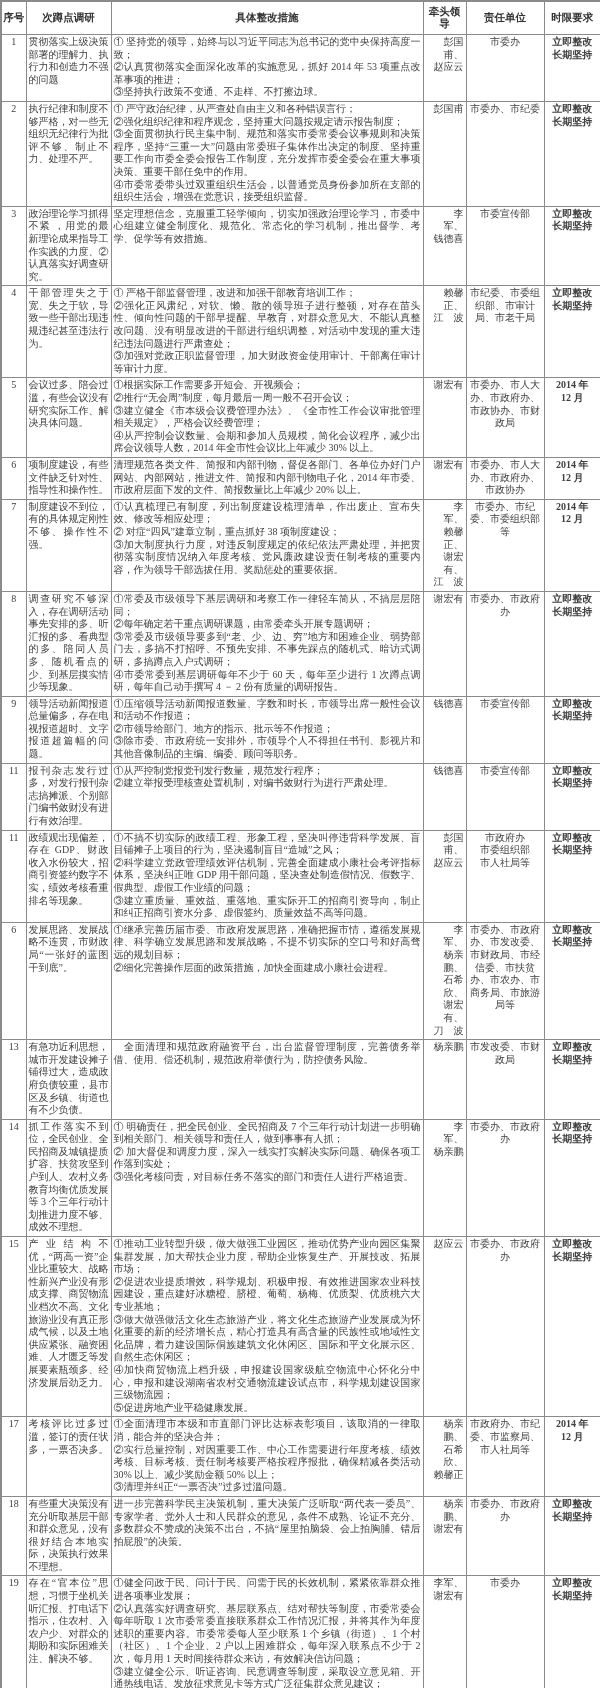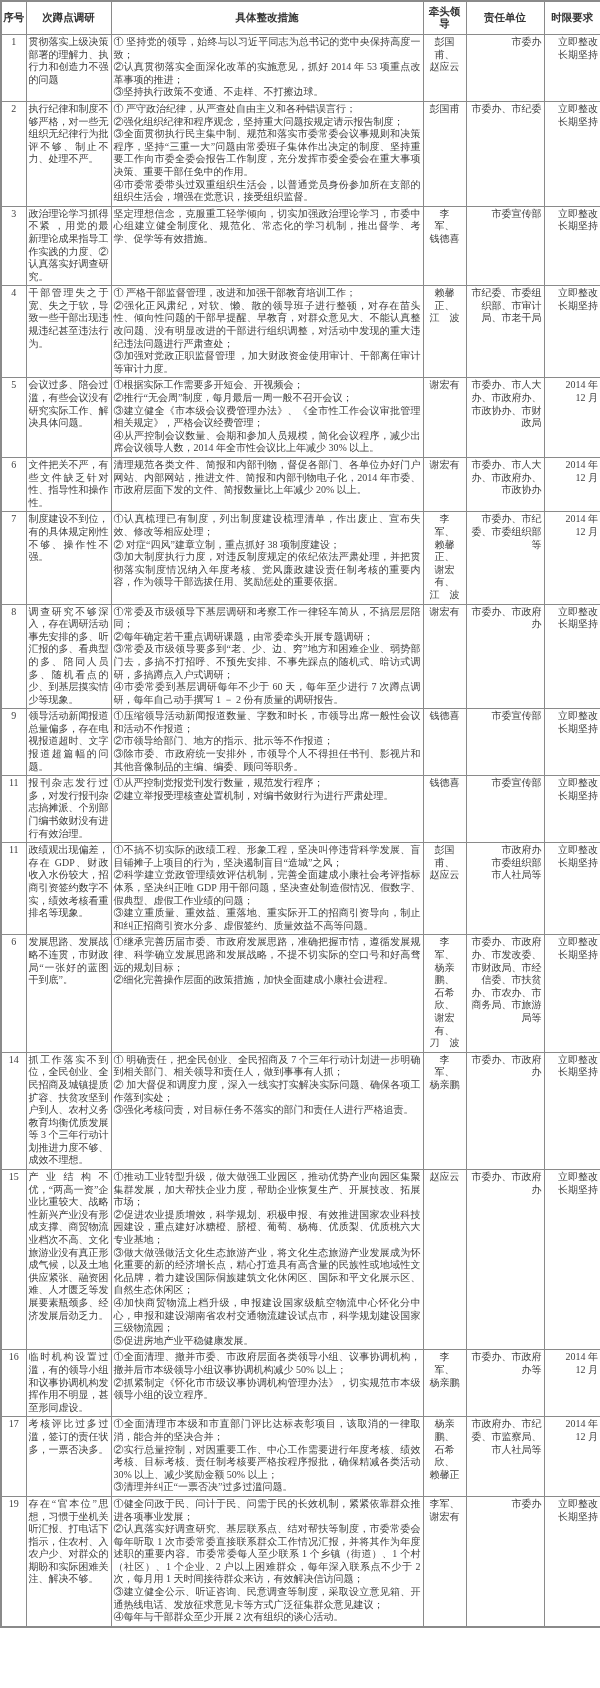--- a/index.html
+++ b/index.html
@@ -26,23 +26,23 @@
     font-size: 10px;
     line-height: 12.6px;
     vertical-align: top;
     padding: 1px 2px 2px 2px;
     white-space: pre-wrap;
     word-break: break-all;
   }
   td.c-num      { text-align: center; }
   td.c-problem  { text-align: justify; }
   td.c-measures { text-align: justify; }
-  td.c-leader   { text-align: center; }
-  td.c-unit     { text-align: right; margin-top: 8px; }
-  td.c-deadline { text-align: right; }
+  td.c-leader   { text-align: right; }
+  td.c-unit     { text-align: center; margin-top: 8px; }
+  td.c-deadline { text-align: center; font-weight: bold; }
 </style>
 </head>
 <body>
 
 <table class="doc-table">
   <colgroup>
     <col style="width:25px">
     <col style="width:85px">
     <col style="width:312px">
     <col style="width:43px">
@@ -113,21 +113,21 @@
 ②推行“无会周”制度，每月最后一周一般不召开会议；
 ③建立健全《市本级会议费管理办法》、《全市性工作会议审批管理相关规定》，严格会议经费管理；
 ④从严控制会议数量、会期和参加人员规模，简化会议程序，减少出席会议领导人数，2014 年全市性会议比上年减少 30% 以上。</td>
     <td class="c-leader">谢宏有</td>
     <td class="c-unit">市委办、市人大办、市政府办、市政协办、市财政局</td>
     <td class="c-deadline">2014 年
 12 月</td>
   </tr>
       <tr>
     <td class="c-num">6</td>
-    <td class="c-problem">文件把关不严，有些文件缺乏针对性、指导性和操作性。</td>
+    <td class="c-problem">项制度建设，有些文件缺乏针对性、指导性和操作性。</td>
     <td class="c-measures">清理规范各类文件、简报和内部刊物，督促各部门、各单位办好门户网站、内部网站，推进文件、简报和内部刊物电子化，2014 年市委、市政府层面下发的文件、简报数量比上年减少 20% 以上。</td>
     <td class="c-leader">谢宏有</td>
     <td class="c-unit">市委办、市人大办、市政府办、市政协办</td>
     <td class="c-deadline">2014 年
 12 月</td>
   </tr>
       <tr>
     <td class="c-num">7</td>
     <td class="c-problem">制度建设不到位，有的具体规定刚性不够、操作性不强。</td>
     <td class="c-measures">①认真梳理已有制度，列出制度建设梳理清单，作出废止、宣布失效、修改等相应处理；
@@ -140,21 +140,21 @@
     <td class="c-unit">市委办、市纪委、市委组织部等</td>
     <td class="c-deadline">2014 年
 12 月</td>
   </tr>
       <tr>
     <td class="c-num">8</td>
     <td class="c-problem">调查研究不够深入，存在调研活动事先安排的多、听汇报的多、看典型的多、陪同人员多、随机看点的少、到基层摸实情少等现象。</td>
     <td class="c-measures">①常委及市级领导下基层调研和考察工作一律轻车简从，不搞层层陪同；
 ②每年确定若干重点调研课题，由常委牵头开展专题调研；
 ③常委及市级领导要多到“老、少、边、穷”地方和困难企业、弱势部门去，多搞不打招呼、不预先安排、不事先踩点的随机式、暗访式调研，多搞蹲点入户式调研；
-④市委常委到基层调研每年不少于 60 天，每年至少进行 7 次蹲点调研，每年自己动手撰写 1 － 2 份有质量的调研报告。</td>
+④市委常委到基层调研每年不少于 60 天，每年至少进行 1 次蹲点调研，每年自己动手撰写 4 － 2 份有质量的调研报告。</td>
     <td class="c-leader">谢宏有</td>
     <td class="c-unit">市委办、市政府办</td>
     <td class="c-deadline">立即整改
 长期坚持</td>
   </tr>
       <tr>
     <td class="c-num">9</td>
     <td class="c-problem">领导活动新闻报道总量偏多，存在电视报道超时、文字报道超篇幅的问题。</td>
     <td class="c-measures">①压缩领导活动新闻报道数量、字数和时长，市领导出席一般性会议和活动不作报道；
 ②市领导给部门、地方的指示、批示等不作报道；
@@ -196,20 +196,29 @@
     <td class="c-leader">李　军、
 杨亲鹏、
 石希欣、
 谢宏有、
 刀　波</td>
     <td class="c-unit">市委办、市政府办、市发改委、市财政局、市经信委、市扶贫办、市农办、市商务局、市旅游局等</td>
     <td class="c-deadline">立即整改
 长期坚持</td>
   </tr>
       <tr>
+    <td class="c-num">13</td>
+    <td class="c-problem">有急功近利思想，城市开发建设摊子铺得过大，造成政府负债较重，县市区及乡镇、街道也有不少负债。</td>
+    <td class="c-measures">　全面清理和规范政府融资平台，出台监督管理制度，完善债务举借、使用、偿还机制，规范政府举债行为，防控债务风险。</td>
+    <td class="c-leader">杨亲鹏</td>
+    <td class="c-unit">市发改委、市财政局</td>
+    <td class="c-deadline">立即整改
+长期坚持</td>
+  </tr>
+      <tr>
     <td class="c-num">14</td>
     <td class="c-problem">抓工作落实不到位，全民创业、全民招商及城镇提质扩容、扶贫攻坚到户到人、农村义务教育均衡优质发展等 3 个三年行动计划推进力度不够、成效不理想。</td>
     <td class="c-measures">① 明确责任，把全民创业、全民招商及 7 个三年行动计划进一步明确到相关部门、相关领导和责任人，做到事事有人抓；
 ② 加大督促和调度力度，深入一线实打实解决实际问题、确保各项工作落到实处；
 ③强化考核问责，对目标任务不落实的部门和责任人进行严格追责。</td>
     <td class="c-leader">李　军、
 杨亲鹏</td>
     <td class="c-unit">市委办、市政府办</td>
     <td class="c-deadline">立即整改
 长期坚持</td>
@@ -219,46 +228,45 @@
     <td class="c-problem">产业结构不优，“两高一资”企业比重较大、战略性新兴产业没有形成支撑、商贸物流业档次不高、文化旅游业没有真正形成气候，以及土地供应紧张、融资困难、人才匮乏等发展要素瓶颈多、经济发展后劲乏力。</td>
     <td class="c-measures">①推动工业转型升级，做大做强工业园区，推动优势产业向园区集聚集群发展，加大帮扶企业力度，帮助企业恢复生产、开展技改、拓展市场；
 ②促进农业提质增效，科学规划、积极申报、有效推进国家农业科技园建设，重点建好冰糖橙、脐橙、葡萄、杨梅、优质梨、优质桃六大专业基地；
 ③做大做强做活文化生态旅游产业，将文化生态旅游产业发展成为怀化重要的新的经济增长点，精心打造具有高含量的民族性或地域性文化品牌，着力建设国际侗族建筑文化休闲区、国际和平文化展示区、自然生态休闲区；
 ④加快商贸物流上档升级，申报建设国家级航空物流中心怀化分中心，申报和建设湖南省农村交通物流建设试点市，科学规划建设国家三级物流园；
 ⑤促进房地产业平稳健康发展。</td>
     <td class="c-leader">赵应云</td>
     <td class="c-unit">市委办、市政府办</td>
     <td class="c-deadline">立即整改
 长期坚持</td>
-  </tr>
-      <tr>
-    <td class="c-num">16</td>
-    <td class="c-problem">临时机构设置过滥，有的领导小组和议事协调机构发挥作用不明显，甚至形同虚设。</td>
-    <td class="c-measures">①全面清理、撤并市委、市政府层面各类领导小组、议事协调机构，撤并后市本级领导小组议事协调机构减少 50% 以上；
-②抓紧制定《怀化市市级议事协调机构管理办法》，切实规范市本级领导小组的设立程序。</td>
-    <td class="c-leader">李　军、
-杨亲鹏</td>
-    <td class="c-unit">市委办、市政府办等</td>
-    <td class="c-deadline">2014 年
-12 月</td>
   </tr>
       <tr>
     <td class="c-num">17</td>
     <td class="c-problem">考核评比过多过滥，签订的责任状多，一票否决多。</td>
     <td class="c-measures">①全面清理市本级和市直部门评比达标表彰项目，该取消的一律取消，能合并的坚决合并；
 ②实行总量控制，对因重要工作、中心工作需要进行年度考核、绩效考核、目标考核、责任制考核要严格按程序报批，确保精减各类活动 30% 以上、减少奖励金额 50% 以上；
 ③清理并纠正“一票否决”过多过滥问题。</td>
     <td class="c-leader">杨亲鹏、
 石希欣、
 赖馨正</td>
     <td class="c-unit">市政府办、市纪委、市监察局、市人社局等</td>
     <td class="c-deadline">2014 年
 12 月</td>
   </tr>
       <tr>
+    <td class="c-num">18</td>
+    <td class="c-problem">有些重大决策没有充分听取基层干部和群众意见，没有很好结合本地实际，决策执行效果不理想。</td>
+    <td class="c-measures">进一步完善科学民主决策机制，重大决策广泛听取“两代表一委员”、专家学者、党外人士和人民群众的意见，条件不成熟、论证不充分、多数群众不赞成的决策不出台，不搞“屋里拍脑袋、会上拍胸脯、错后拍屁股”的决策。</td>
+    <td class="c-leader">杨亲鹏、
+谢宏有</td>
+    <td class="c-unit">市委办、市政府办</td>
+    <td class="c-deadline">立即整改
+长期坚持</td>
+  </tr>
+      <tr>
     <td class="c-num">19</td>
     <td class="c-problem">存在“官本位”思想，习惯于坐机关听汇报、打电话下指示，住农村、入农户少、对群众的期盼和实际困难关注、解决不够。</td>
     <td class="c-measures">①健全问政于民、问计于民、问需于民的长效机制，紧紧依靠群众推进各项事业发展；
 ②认真落实好调查研究、基层联系点、结对帮扶等制度，市委常委会每年听取 1 次市委常委直接联系群众工作情况汇报，并将其作为年度述职的重要内容。市委常委每人至少联系 1 个乡镇（街道）、1 个村（社区）、1 个企业、2 户以上困难群众，每年深入联系点不少于 2 次，每月用 1 天时间接待群众来访，有效解决信访问题；
 ③建立健全公示、听证咨询、民意调查等制度，采取设立意见箱、开通热线电话、发放征求意见卡等方式广泛征集群众意见建议；
 ④每年与干部群众至少开展 2 次有组织的谈心活动。</td>
     <td class="c-leader">李军、
 谢宏有</td>
     <td class="c-unit">市委办</td>
     <td class="c-deadline">立即整改

